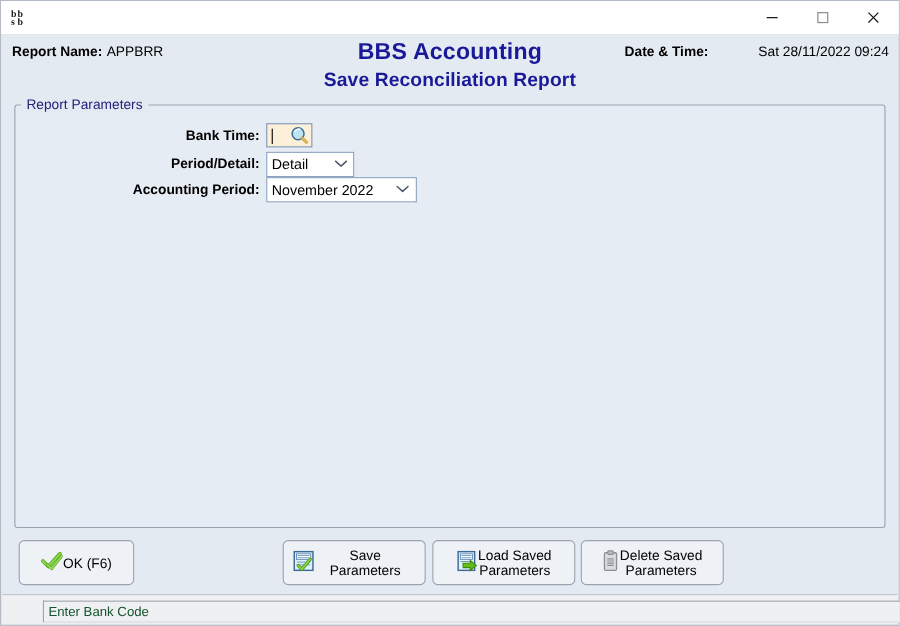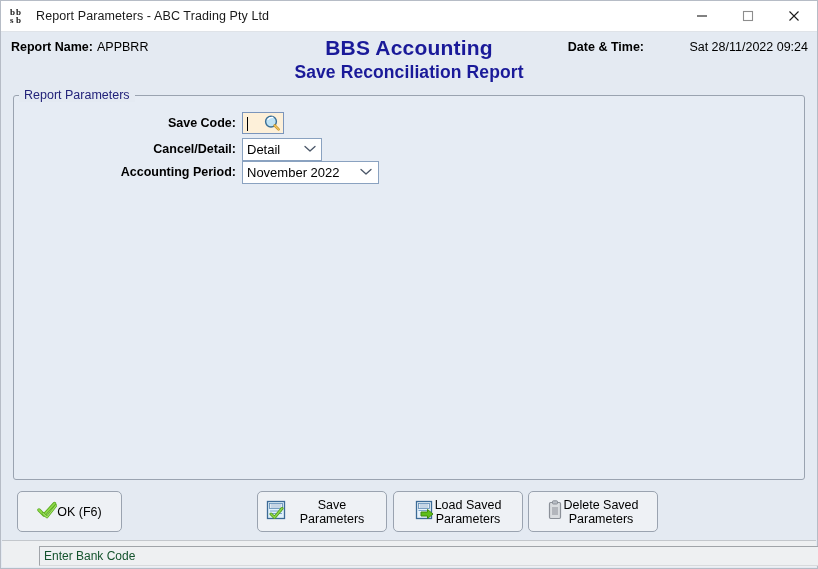--- a/index.html
+++ b/index.html
@@ -288,21 +288,20 @@
 
   <div class="titlebar">
     <span class="title-icon">
       <svg width="20" height="20" viewBox="0 0 20 20">
         <text x="1" y="9" font-family="Liberation Serif, serif" font-size="9" font-weight="bold" fill="#1a1a1a">b</text>
         <text x="7" y="9" font-family="Liberation Serif, serif" font-size="9" font-weight="bold" fill="#1a1a1a">b</text>
         <text x="1" y="17" font-family="Liberation Serif, serif" font-size="9" font-weight="bold" fill="#1a1a1a">s</text>
         <text x="7" y="17" font-family="Liberation Serif, serif" font-size="9" font-weight="bold" fill="#1a1a1a">b</text>
       </svg>
     </span>
-    <span class="title-text">Report Parameters - ABC Trading Pty Ltd</span>
 
     <div class="win-btns">
       <div class="win-btn">
         <svg width="12" height="12" viewBox="0 0 12 12">
             <path d="M1 6 H11" stroke="#1a1a1a" stroke-width="1.1"></path>
           </svg>
       </div>
       <div class="win-btn">
         <svg width="12" height="12" viewBox="0 0 12 12">
             <rect x="1.5" y="1.5" width="9" height="9" fill="none" stroke="#8d8d8d" stroke-width="1.1"></rect>
@@ -322,24 +321,24 @@
     <div class="brand">BBS Accounting</div>
     <div class="subbrand">Save Reconciliation Report</div>
     <div class="dt-label">Date &amp; Time:</div>
     <div class="dt-val">Sat 28/11/2022 09:24</div>
   </div>
 
   <div class="groupbox"></div>
   <div class="groupbox-legend">Report Parameters</div>
 
   <div class="form-row" style="left:120px; top:115px; width:115px; justify-content:flex-end;">
-    <span class="field-label">Save Code:</span>
+    <span class="field-label">Bank Time:</span>
   </div>
   <div class="form-row" style="left:120px; top:141px; width:115px; justify-content:flex-end;">
-    <span class="field-label">Cancel/Detail:</span>
+    <span class="field-label">Period/Detail:</span>
   </div>
   <div class="form-row" style="left:110px; top:164px; width:125px; justify-content:flex-end;">
     <span class="field-label">Accounting Period:</span>
   </div>
 
   <div class="bankcode-wrap">
     <span class="caret"></span>
     <input class="bankcode-input" type="text" value="" style="">
     <span class="magnifier">
       <svg width="19" height="19" viewBox="0 0 19 19">

